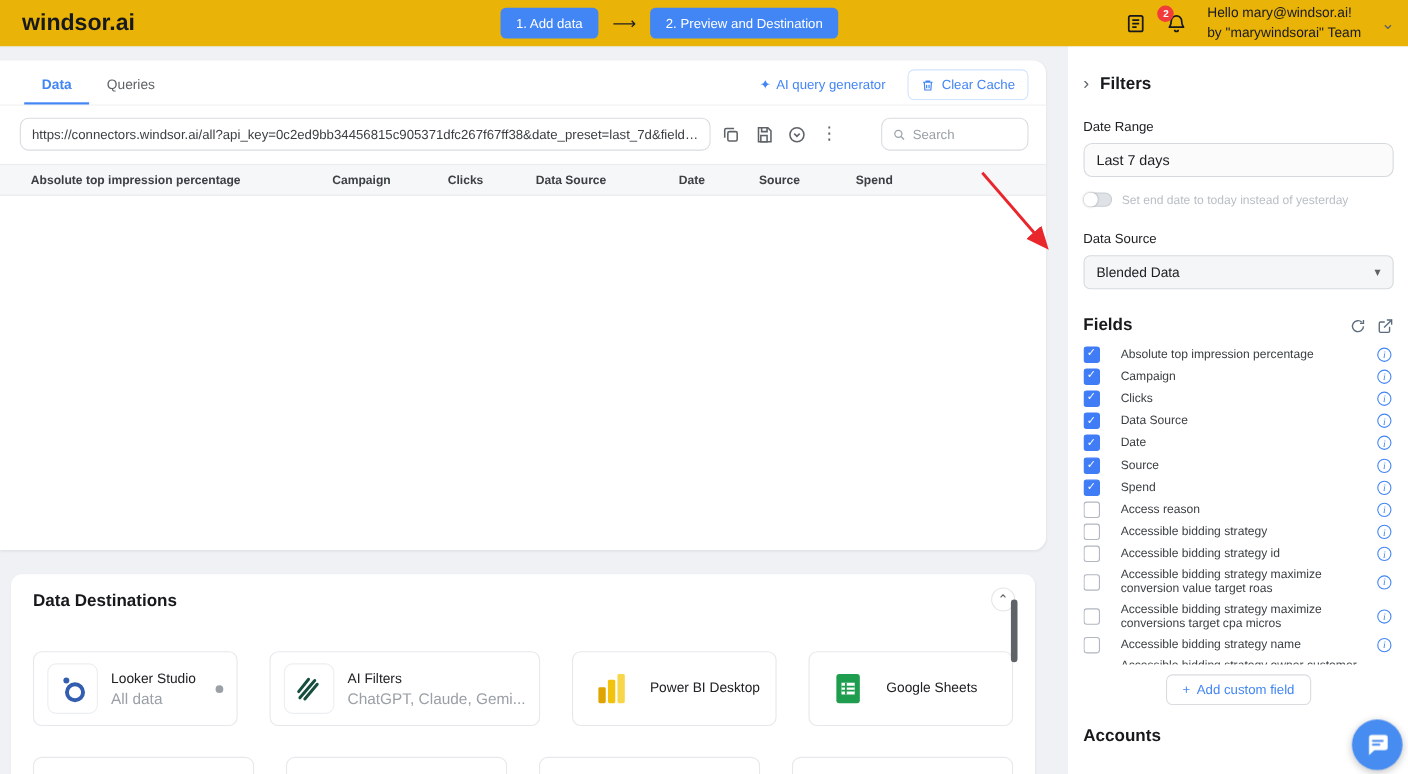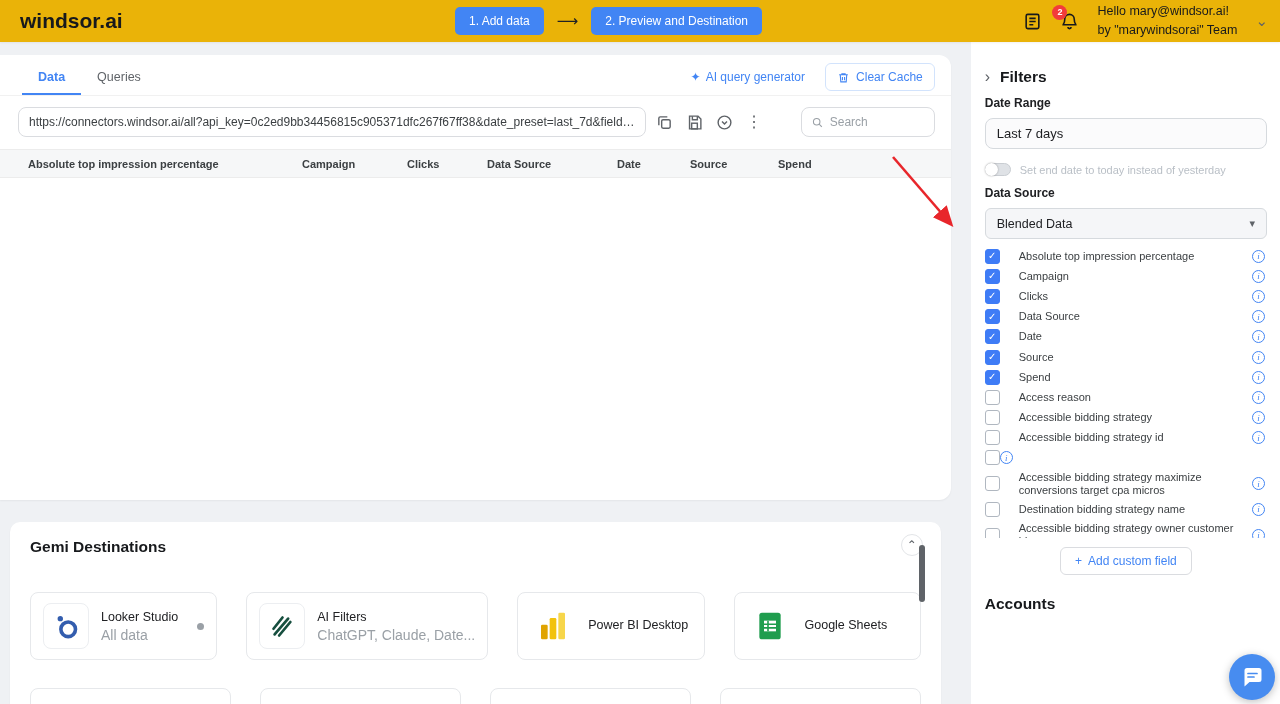--- a/index.html
+++ b/index.html
@@ -90,21 +90,21 @@
   .dest-icon.sheets, .dest-icon.powerbi { border:none; }
   .dest-name { font-size:12.5px; color:#202124; }
   .dest-sub { font-size:14px; color:#9aa0a6; margin-top:3px; white-space:nowrap; }
   .dest-dot { display:none; } .dest-dot.dot { display:block; width:7px; height:7px; border-radius:50%;
               background:#9aa0a6; margin-left:auto; }
 
   
   .filters-head { display:flex; align-items:center; gap:10px; }
   .chev-right { color:#5f6368; font-size:16px; cursor:pointer; line-height:1; }
   .panel-title { font-size:15.5px; font-weight:bold; color:#17191c; }
-  .small-label { font-size:12px; font-weight:bold; color:#202124; margin-top:10px; }
+  .small-label { font-size:12px; font-weight:normal; color:#202124; margin-top:22px; }
   .date-input { margin-top:8px; width:100%; height:31px; background:#fbfbfc; border:1px solid #d6dade;
                 border-radius:8px; font-size:13px; color:#202124; padding:0 11px; font-family:inherit;
                 outline:none; }
   .toggle-row { display:flex; align-items:center; gap:9px; margin-top:14px; }
   .toggle { width:26px; height:13px; border-radius:8px; background:#dfe2e6; border:1px solid #c9cdd2;
             position:relative; flex:none; cursor:pointer; }
   .toggle::after { content:""; position:absolute; width:13px; height:13px; border-radius:50%;
                    background:#fff; top:-1px; left:-1px; box-shadow:0 0 2px rgba(0,0,0,.35); }
   .toggle-label { font-size:11px; color:#b9bfc6; }
   .select { margin-top:8px; width:100%; height:31px; background:#f5f6f8; border:1px solid #d6dade;
@@ -244,21 +244,21 @@
   <div class="th">Date</div>
 
   <div class="th">Source</div>
 
   <div class="th">Spend</div>
 </div>
       <div></div>
     </div>
 
     <div class="dest-card">
-      <div class="dest-title">Gemi Destinations</div>
+      <div class="dest-title">Data Destinations</div>
       <button class="collapse-btn">
         <span>⌃</span>
       </button>
       <div class="dest-row">
   <div class="dest-cardlet">
     <div class="dest-icon looker">
       <svg class="s-looker" viewBox="0 0 24 24">
                 <circle cx="13.5" cy="14.5" r="6.5" fill="none" stroke="#335dae" stroke-width="3.2"></circle>
                 <circle cx="6.5" cy="5" r="2.4" fill="#335dae"></circle>
               </svg>
@@ -276,21 +276,21 @@
 
       <svg class="s-ai" viewBox="0 0 24 24" fill="none" stroke="#174f3f" stroke-width="2.4" stroke-linecap="round">
                 <path d="M5 19 17 5"></path>
                 <path d="M9 20 19 8"></path>
                 <path d="M4 14 12 4"></path>
               </svg>
 
     </div>
     <div class="dest-text">
       <div class="dest-name">AI Filters</div>
-      <div class="dest-sub">ChatGPT, Claude, Date...</div>
+      <div class="dest-sub">ChatGPT, Claude, Gemi...</div>
     </div>
 
   </div>
 
   <div class="dest-cardlet">
     <div class="dest-icon powerbi">
 
       <svg class="s-powerbi" viewBox="0 0 24 24">
                 <rect x="3" y="11" width="5" height="11" rx="1" fill="#e0a400"></rect>
                 <rect x="9.5" y="6" width="5" height="16" rx="1" fill="#f2c20d"></rect>
@@ -343,20 +343,36 @@
       <span class="toggle"></span>
       <span class="toggle-label">Set end date to today instead of yesterday</span>
     </div>
 
     <div class="small-label">Data Source</div>
     <div class="select">
       <span>Blended Data</span>
       <span class="caret">▾</span>
     </div>
 
+    <div class="fields-head">
+      <span class="panel-title">Fields</span>
+      <span class="mini-icon">
+        <svg viewBox="0 0 24 24" fill="none" stroke="currentColor" stroke-width="2">
+            <path d="M20 12a8 8 0 1 1-2.3-5.6"></path>
+            <path d="M20 3v5h-5"></path>
+          </svg>
+      </span>
+      <span class="mini-icon">
+        <svg viewBox="0 0 24 24" fill="none" stroke="currentColor" stroke-width="2">
+            <path d="M18 13v6a2 2 0 0 1-2 2H5a2 2 0 0 1-2-2V8a2 2 0 0 1 2-2h6"></path>
+            <path d="M14 3h7v7"></path>
+            <path d="M10 14 21 3"></path>
+          </svg>
+      </span>
+    </div>
 
     <div class="fields-list">
   <div class="field-row">
     <span class="cb checked">
             <span class="tick">✓</span>
           </span>
     <span class="f-label">Absolute top impression percentage</span>
     <span class="info">i</span>
   </div>
 
@@ -421,32 +437,33 @@
   </div>
 
   <div class="field-row">
     <span class="cb"></span>
     <span class="f-label">Accessible bidding strategy id</span>
     <span class="info">i</span>
   </div>
 
   <div class="field-row">
     <span class="cb"></span>
+    <span class="f-label">Accessible bidding strategy maximize conversion value target roas</span>
     <span class="info">i</span>
   </div>
 
   <div class="field-row">
     <span class="cb"></span>
     <span class="f-label">Accessible bidding strategy maximize conversions target cpa micros</span>
     <span class="info">i</span>
   </div>
 
   <div class="field-row">
     <span class="cb"></span>
-    <span class="f-label">Destination bidding strategy name</span>
+    <span class="f-label">Accessible bidding strategy name</span>
     <span class="info">i</span>
   </div>
 
   <div class="field-row">
     <span class="cb"></span>
     <span class="f-label">Accessible bidding strategy owner customer id</span>
     <span class="info">i</span>
   </div>
 </div>
 

